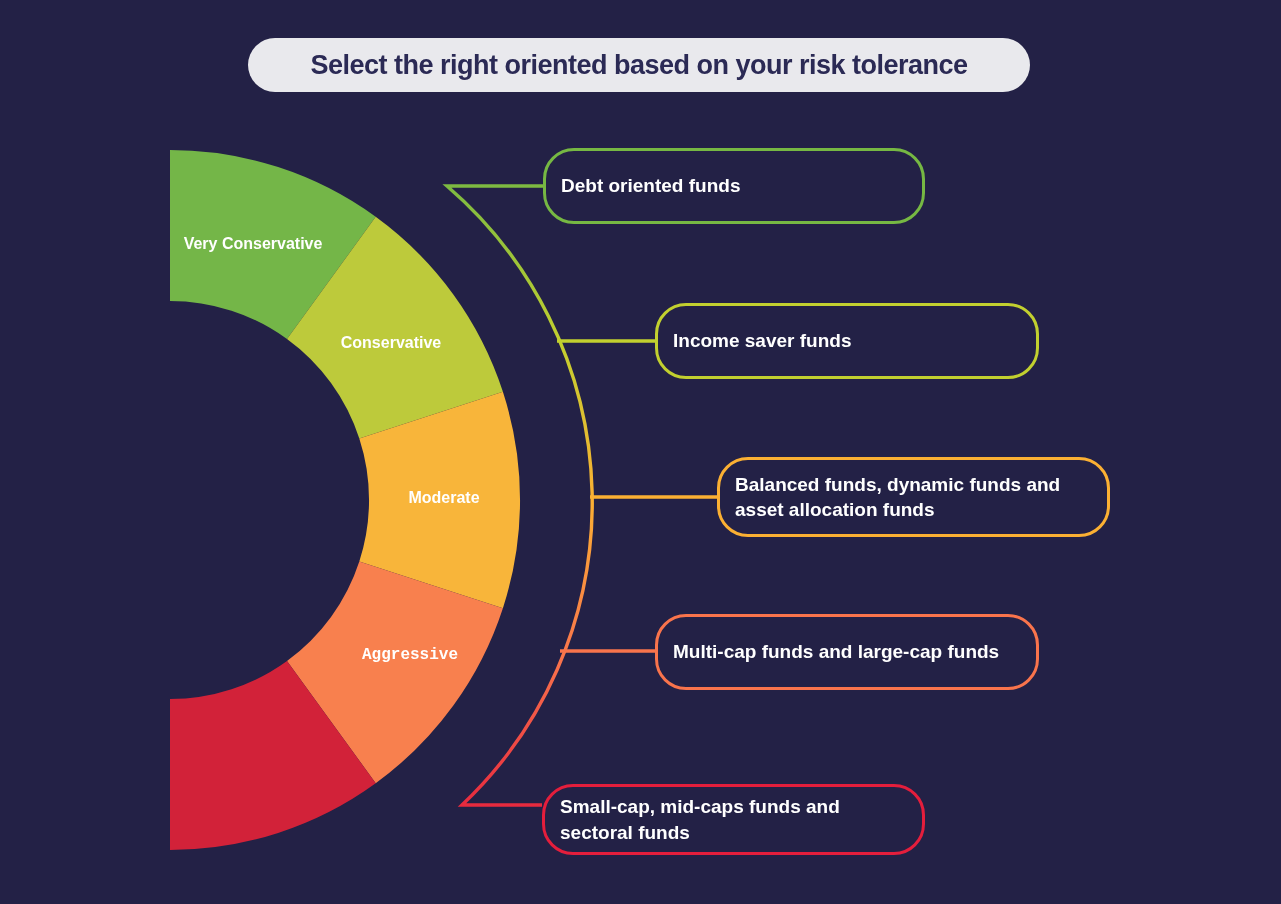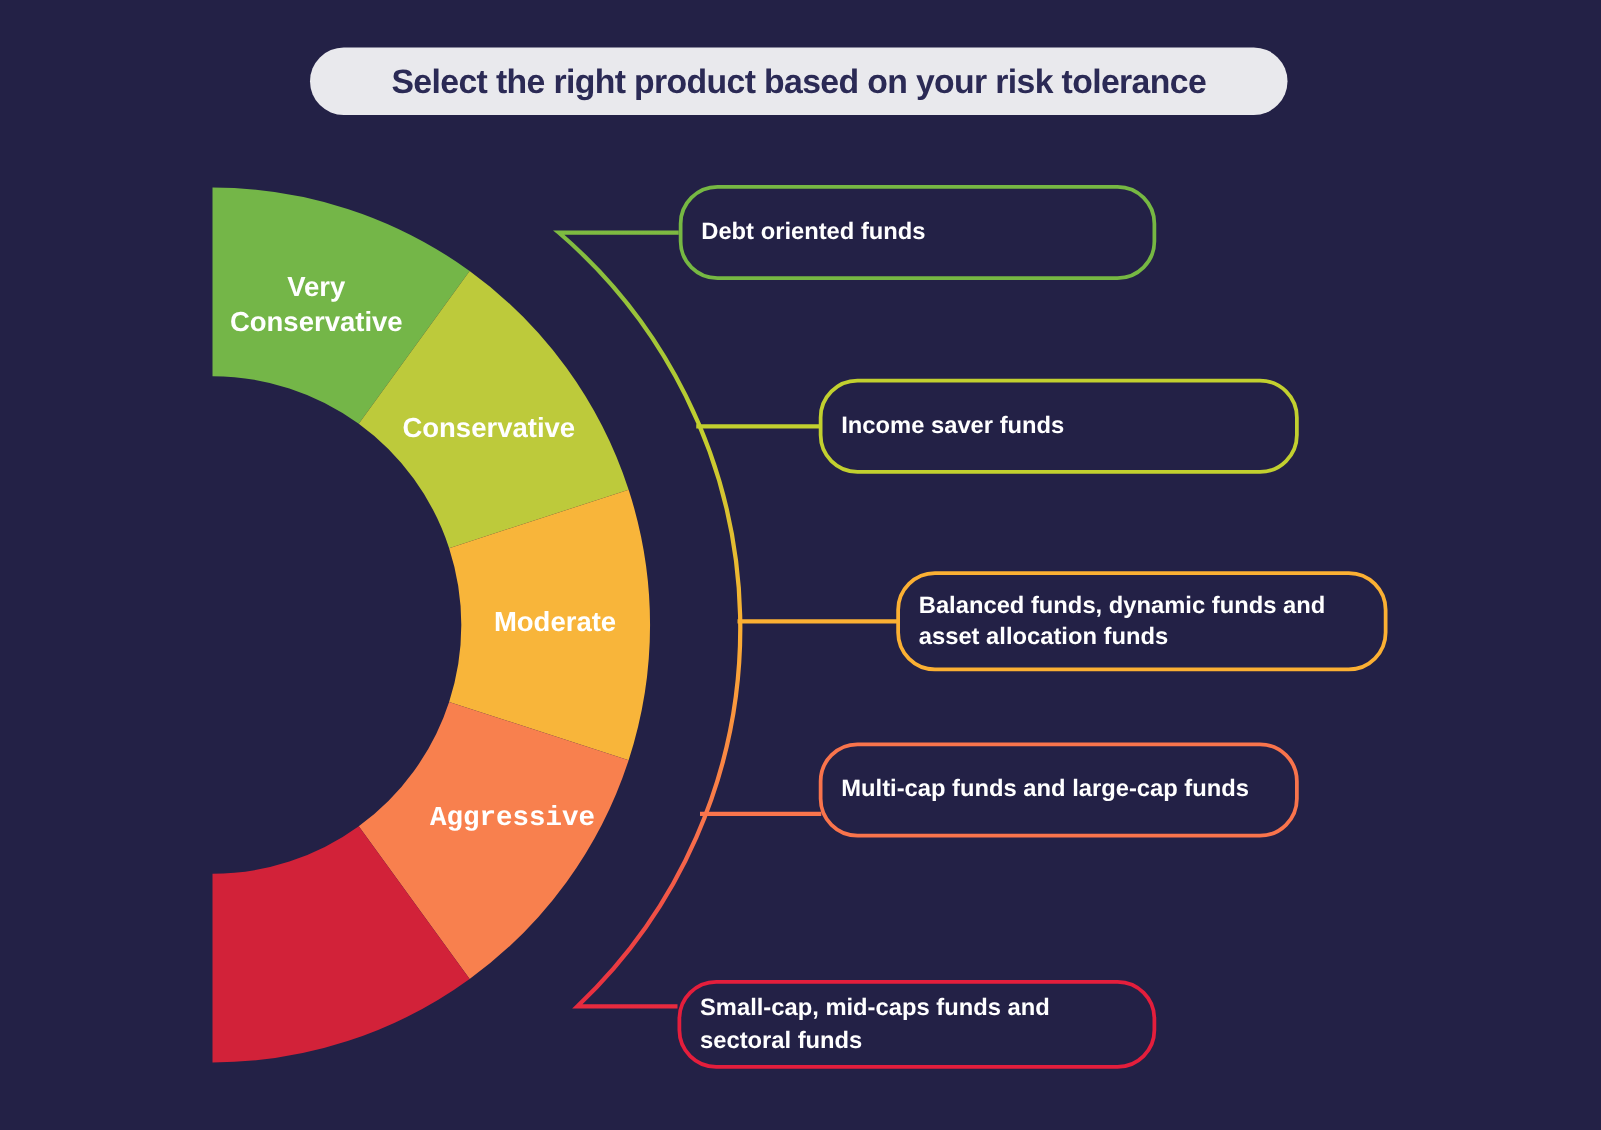--- a/index.html
+++ b/index.html
@@ -31,21 +31,21 @@
   }
   #diagram-svg {
     position: absolute;
     left: 0; top: 0;
     width: 1281px; height: 904px;
   }
   .seg-label {
     position: absolute;
     transform: translate(-50%, -50%);
     color: var(--label-text, #ffffff);
-    font-size: 22px;
+    font-size: 16px;
     font-weight: 700;
     text-align: center;
     line-height: 1.28;
   }
   .seg-nowrap { white-space: nowrap; }
   .seg-wrap   { width: 165px; }
   .seg0 { left: 253px; top: 244px; }
   .seg1 { left: 391px; top: 343px; }
   .seg2 { left: 444px; top: 498px; }
   .seg3 { left: 410px; top: 655px; font-family: Liberation Mono, monospace; }
@@ -62,30 +62,30 @@
   .fund-box .box-label {
     color: var(--label-text, #ffffff);
     font-size: 19px;
     font-weight: 700;
     line-height: 1.32;
   }
   .one-line .box-label { white-space: nowrap; }
   .box0 { left: 543px; top: 148px; width: 382px; height: 76px; }
   .box1 { left: 655px; top: 303px; width: 384px; height: 76px; }
   .box2 { left: 717px; top: 457px; width: 393px; height: 80px; justify-content: center; }
-  .box3 { left: 655px; top: 594px; width: 384px; height: 76px; }
+  .box3 { left: 655px; top: 614px; width: 384px; height: 76px; }
   .box4 { left: 542px; top: 784px; width: 383px; height: 71px; }
 </style>
 </head>
 <body>
 
 <div class="canvas">
 
   <div class="title-pill">
-    <span>Select the right product based on your risk tolerance</span>
+    <span>Select the right oriented based on your risk tolerance</span>
   </div>
 
   <svg id="diagram-svg" viewBox="0 0 1281 904">
       <defs>
         <linearGradient id="bracketGrad" gradientUnits="userSpaceOnUse" x1="0" y1="170" x2="0" y2="830">
           <stop offset="0" stop-color="#76b843"></stop>
           <stop offset="0.26" stop-color="#c2d02f"></stop>
           <stop offset="0.5" stop-color="#fbb033"></stop>
           <stop offset="0.74" stop-color="#f9744c"></stop>
           <stop offset="1" stop-color="#e41e3c"></stop>

